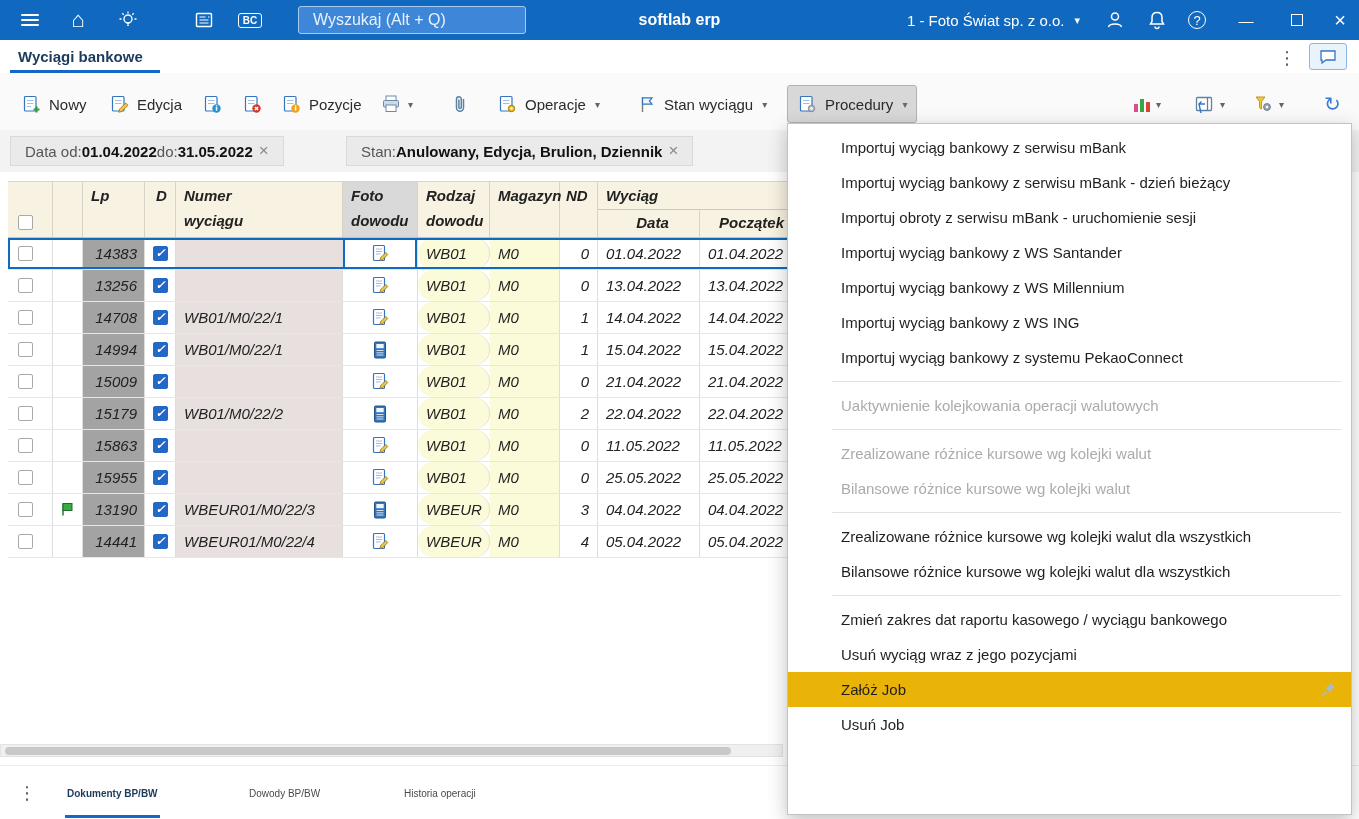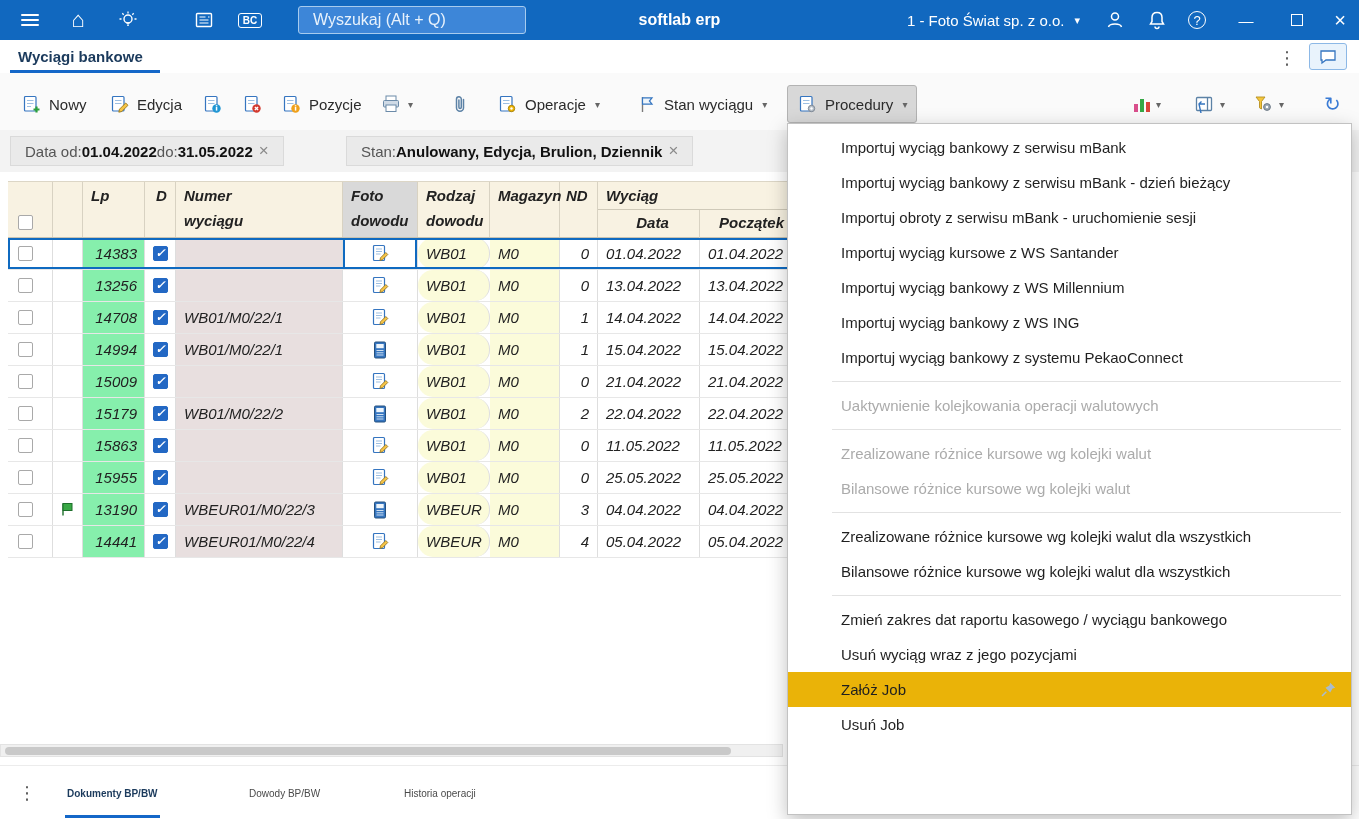--- a/index.html
+++ b/index.html
@@ -66,21 +66,21 @@
   .g-pocz{flex:1;padding:4px 0 0 8px;}
 
   .cb{width:15px;height:15px;border:1px solid #a9a9a9;background:#fff;border-radius:2px;display:inline-block;flex:0 0 auto;}
   .cb.checked{background:#2368c4;border-color:#2368c4;position:relative;}
   .cb.checked::after{content:"\2713";color:#fff;font-size:12px;font-weight:700;position:absolute;left:2px;top:-1px;}
 
   .trow{display:flex;height:32px;position:relative;background:#fff;border-bottom:1px solid #e7e7e7;font-size:15px;}
   .c{border-right:1px solid #dedede;display:flex;align-items:center;overflow:hidden;white-space:nowrap;}
   .c-sel{width:45px;padding-left:10px;}
   .c-flag{width:30px;justify-content:center;}
-  .c-lp{width:62px;justify-content:flex-end;padding-right:7px;background:#86efac;}
+  .c-lp{width:62px;justify-content:flex-end;padding-right:7px;background:#a3a3a3;}
   .c-d{width:31px;justify-content:center;}
   .c-numer{width:167px;padding-left:8px;background:#e8dfdf;}
   .c-stan{width:75px;justify-content:center;background:#fff;}
   .c-rodzaj{width:72px;padding-left:8px;background:#fbfbda;border-radius:15px;}
   .c-mag{width:70px;padding-left:8px;background:#fbfbda;}
   .c-nd{width:38px;justify-content:flex-end;padding-right:8px;}
   .c-data{width:102px;padding-left:8px;}
   .c-pocz{width:95px;padding-left:8px;border-right:none;}
   .trow.selected::before{content:"";position:absolute;inset:0;border:2px solid #0f6ac0;pointer-events:none;z-index:2;}
   .trow.selected .c-stan{box-shadow:inset 0 0 0 2px #0f6ac0;}
@@ -678,21 +678,21 @@
   </div>
       <div class="mi">
     <span class="mi-label">Importuj wyciąg bankowy z serwisu mBank - dzień bieżący</span>
 
   </div>
       <div class="mi">
     <span class="mi-label">Importuj obroty z serwisu mBank - uruchomienie sesji</span>
 
   </div>
       <div class="mi">
-    <span class="mi-label">Importuj wyciąg kursowe z WS Santander</span>
+    <span class="mi-label">Importuj wyciąg bankowy z WS Santander</span>
 
   </div>
       <div class="mi">
     <span class="mi-label">Importuj wyciąg bankowy z WS Millennium</span>
 
   </div>
       <div class="mi">
     <span class="mi-label">Importuj wyciąg bankowy z WS ING</span>
 
   </div>

